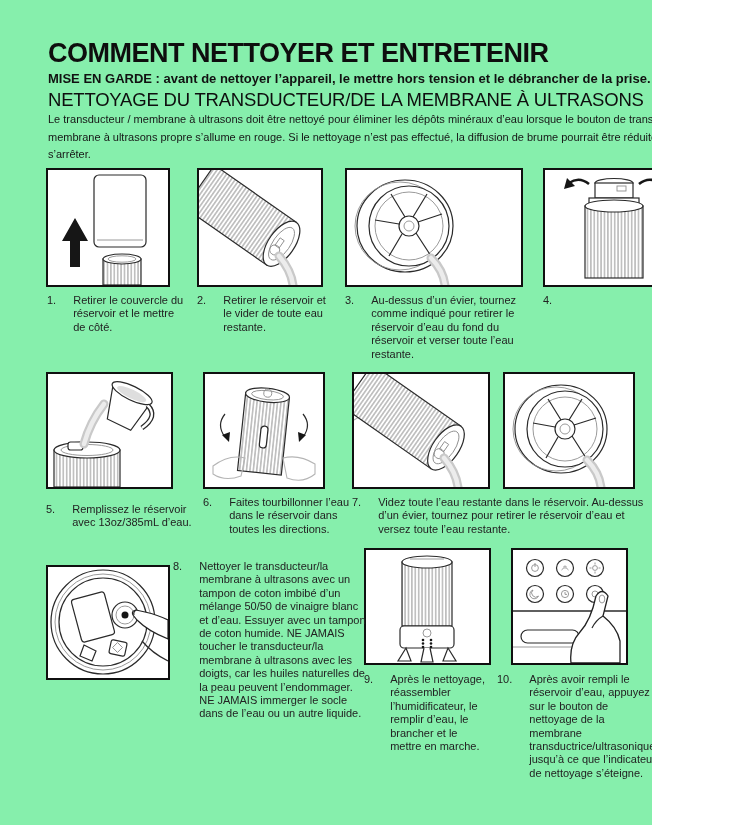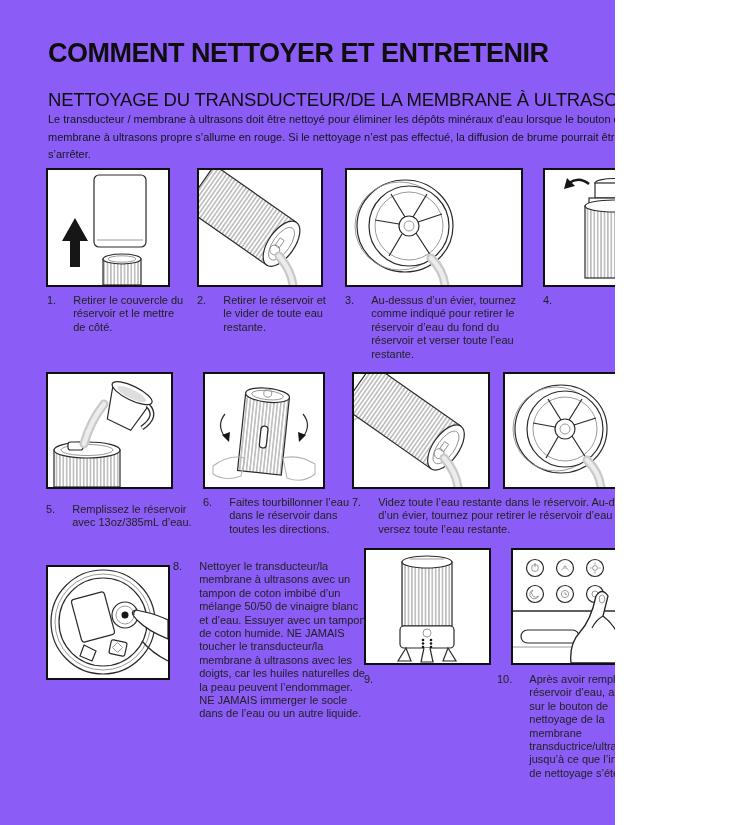--- a/index.html
+++ b/index.html
@@ -1,18 +1,18 @@
 <!DOCTYPE html>
 <html><head>
 <meta charset="utf-8">
 <style>
   html,body{margin:0;padding:0;background:#ffffff;}
   .page{
-    position:relative; width:615px; height:825px; background:#8b5cf6; overflow:hidden;
-    font-family:"Liberation Sans","DejaVu Sans",sans-serif; color:#1c1c1c;
+    position:relative; width:615px; height:825px; background:#86efac; overflow:hidden;
+    font-family:"Liberation Sans","DejaVu Sans",sans-serif; color:#1c1c1c;padding-left:37px;
   }
   .h1{
     position:absolute; left:48px; top:38px; width:660px;
     font-size:27px; font-weight:bold; letter-spacing:-0.5px; color:#0e0e0e;
   }
   .warning{
     position:absolute; left:48px; top:71px; width:670px;
     font-size:13px; font-weight:bold; color:#111;
   }
   .h2{
@@ -56,20 +56,21 @@
   <svg width="0" height="0" style="position:absolute" aria-hidden="true">
     <defs>
       <pattern id="ribs" width="3.4" height="8" patternUnits="userSpaceOnUse">
         <rect width="3.4" height="8" fill="#ffffff"></rect>
         <line x1="1.7" y1="0" x2="1.7" y2="8" stroke="#6d6d6d" stroke-width="0.8"></line>
       </pattern>
     </defs>
   </svg>
 
   <div class="h1">COMMENT NETTOYER ET ENTRETENIR</div>
+  <div class="warning">MISE EN GARDE : avant de nettoyer l’appareil, le mettre hors tension et le débrancher de la prise.</div>
   <div class="h2">NETTOYAGE DU TRANSDUCTEUR/DE LA MEMBRANE À ULTRASONS</div>
   <div class="intro">Le transducteur / membrane à ultrasons doit être nettoyé pour éliminer les dépôts minéraux d’eau lorsque le bouton de transducteur / membrane à ultrasons propre s’allume en rouge. Si le nettoyage n’est pas effectué, la diffusion de brume pourrait être réduite ou s’arrêter.</div>
 
   <div class="figbox" style="left:46px;top:168px;width:124px;height:119px">
     <svg viewBox="0 0 120 115">
       <rect x="46" y="5" width="52" height="72" rx="5" class="ow"></rect>
       <path d="M49 70 h46" class="og"></path>
       <rect x="55" y="89" width="38" height="26" class="rib"></rect>
       <ellipse cx="74" cy="89" rx="19" ry="5" class="ow"></ellipse>
       <ellipse cx="74" cy="89" rx="14" ry="3.2" class="og"></ellipse>
@@ -283,20 +284,21 @@
       <path d="M90 66 q-7 4 -11 12" class="o"></path>
     </svg>
   </div>
 
   <div class="cap" style="left:173px;top:560px;width:195px">
     <span class="num">8.</span>
     <span class="txt">Nettoyer le transducteur/la membrane à ultrasons avec un tampon de coton imbibé d’un mélange 50/50 de vinaigre blanc et d’eau. Essuyer avec un tampon de coton humide. NE JAMAIS toucher le transducteur/la membrane à ultrasons avec les doigts, car les huiles naturelles de la peau peuvent l’endommager. NE JAMAIS immerger le socle dans de l’eau ou un autre liquide.</span>
   </div>
   <div class="cap" style="left:364px;top:673px;width:125px">
     <span class="num">9.</span>
+    <span class="txt">Après le nettoyage, réassembler l’humidificateur, le remplir d’eau, le brancher et le mettre en marche.</span>
   </div>
   <div class="cap" style="left:497px;top:673px;width:160px">
     <span class="num">10.</span>
     <span class="txt">Après avoir rempli le réservoir d’eau, appuyez sur le bouton de nettoyage de la membrane transductrice/ultrasonique jusqu’à ce que l’indicateur de nettoyage s’éteigne.</span>
   </div>
 
   <div class="pagenum">23</div>
 
 </div>
 

